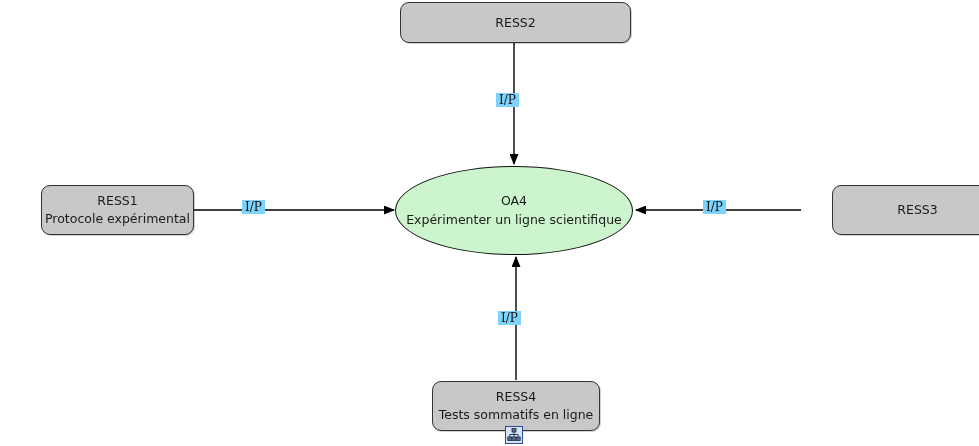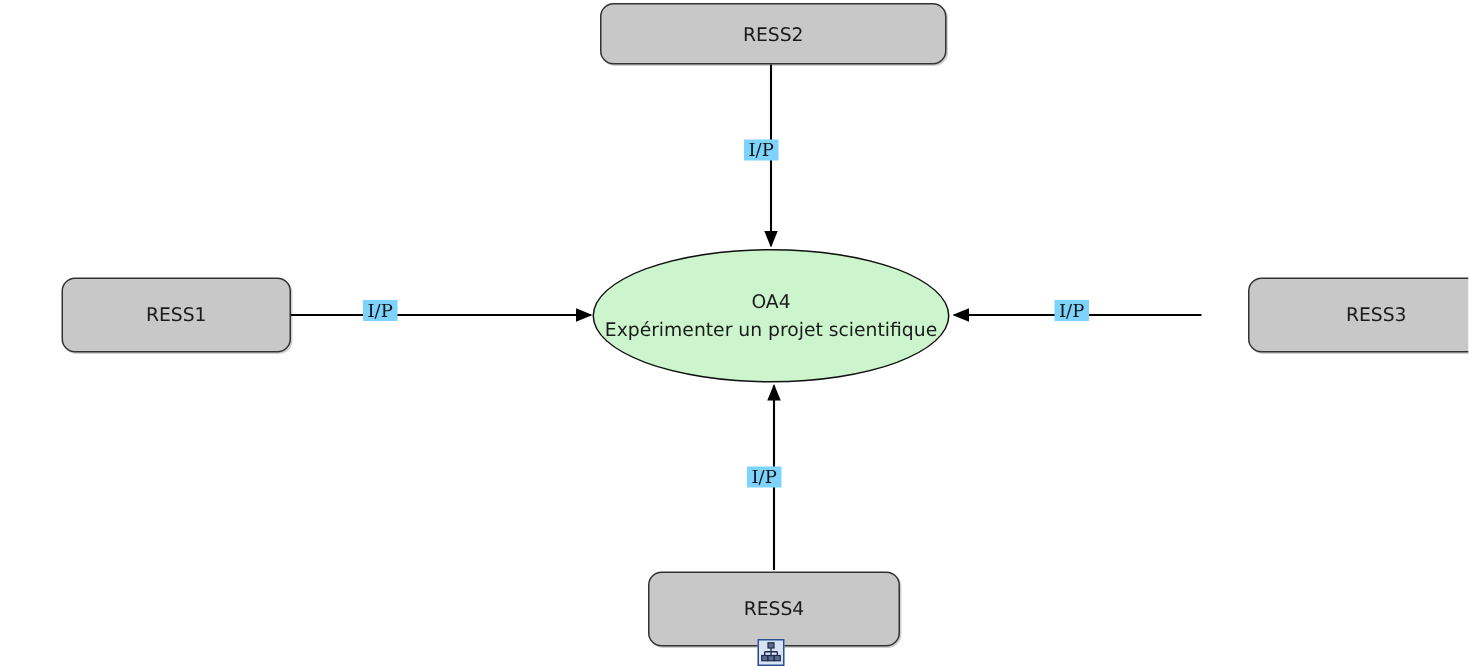--- a/index.html
+++ b/index.html
@@ -108,33 +108,35 @@
 
     <line x1="516" y1="380" x2="516" y2="257" stroke="#000000" stroke-width="1.4" marker-end="url(#arrowhead)"></line>
   </svg>
 
   <div class="node-box" style="left:400px; top:2px; width:231px; height:41px;">
     <span class="node-id">RESS2</span>
   </div>
 
   <div class="node-box" style="left:5px; top:185px; width:153px; height:50px;margin-left:36px;">
     <span class="node-id">RESS1</span>
+    <span class="node-label">Protocole expérimental</span>
   </div>
 
   <div class="ellipse-node" style="left:395px; top:166px; width:238px; height:89px;">
     <span class="node-id">OA4</span>
-    <span class="node-label">Expérimenter un projet scientifique</span>
+    <span class="node-label">Expérimenter un ligne scientifique</span>
   </div>
 
   <div class="node-box" style="left:832px; top:185px; width:171px; height:50px;">
     <span class="node-id">RESS3</span>
   </div>
 
   <div class="node-box" style="left:432px; top:381px; width:168px; height:50px;">
     <span class="node-id">RESS4</span>
+    <span class="node-label">Tests sommatifs en ligne</span>
   </div>
 
   <div class="node-icon" style="left:505px; top:426px;">
     <svg width="14" height="14" viewBox="0 0 14 14" xmlns="http://www.w3.org/2000/svg">
       <rect x="5" y="0.5" width="4" height="3.5" fill="#5a6b8c" stroke="#1d2b4d" stroke-width="0.8"></rect>
       <rect x="0.8" y="9" width="4" height="3.5" fill="#5a6b8c" stroke="#1d2b4d" stroke-width="0.8"></rect>
       <rect x="9.2" y="9" width="4" height="3.5" fill="#5a6b8c" stroke="#1d2b4d" stroke-width="0.8"></rect>
       <rect x="5" y="9" width="4" height="3.5" fill="#5a6b8c" stroke="#1d2b4d" stroke-width="0.8"></rect>
       <path d="M7,4 L7,6.5 M2.8,6.5 L11.2,6.5 M2.8,6.5 L2.8,9 M7,6.5 L7,9 M11.2,6.5 L11.2,9" stroke="#1d2b4d" stroke-width="0.9" fill="none"></path>
     </svg>

